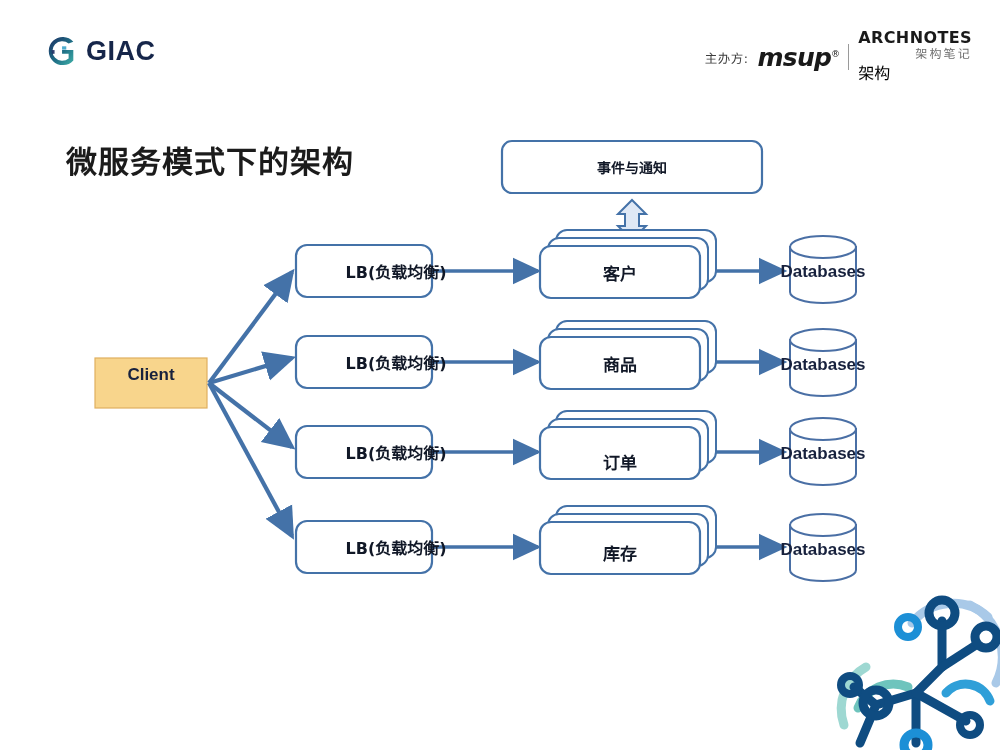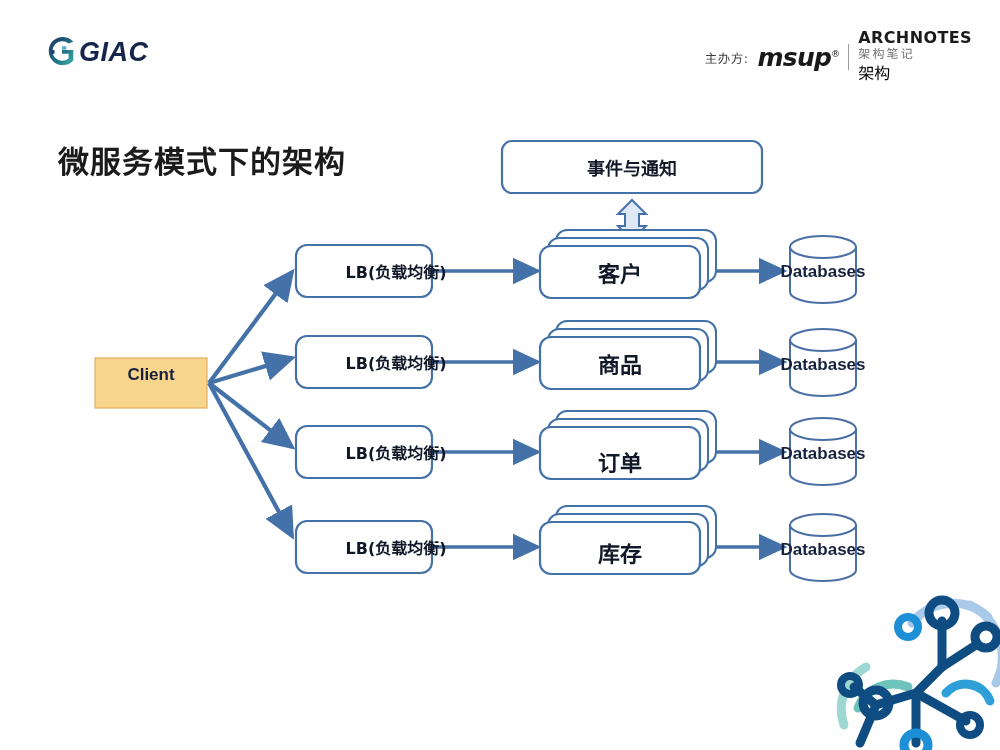--- a/index.html
+++ b/index.html
@@ -16,23 +16,22 @@
     overflow: hidden;
     font-family: "Liberation Sans", "DejaVu Sans", sans-serif;
   }
 
   
   .logo-giac {
     position: absolute;
     left: 48px;
     top: 36px;
     display: flex;
-    align-items: flex-end;
-    gap: 1px;
-    font-style: italic;
+    align-items: center;
+    gap: 8px;
   }
   .logo-giac .mark {
     width: 30px;
     height: 30px;
     display: block;
   }
   .logo-giac .word {
     font-size: 27px;
     font-weight: bold;
     letter-spacing: 0.5px;
@@ -72,21 +71,21 @@
     font-weight: normal;
   }
   .sponsor .divider {
     width: 1px;
     height: 26px;
     background: #9a9a9a;
   }
   .sponsor .archnotes {
     display: flex;
     flex-direction: column;
-    align-items: flex-start;
+    align-items: flex-end;
     line-height: 1;
   }
   .sponsor .archnotes .an-main {
     font-size: 16px;
     font-weight: bold;
     color: #1a1a1a;
     letter-spacing: 0.4px;
     font-family: "DejaVu Sans", sans-serif;
   }
   .sponsor .archnotes .an-sub {
@@ -94,21 +93,21 @@
     color: #6f6f6f;
     letter-spacing: 2.2px;
     margin-top: 2px;
     font-family: "DejaVu Sans", sans-serif;
   }
   .an-wrap { position: relative; }
 
   
   .slide-title {
     position: absolute;
-    left: 58px;
+    left: 66px;
     top: 116px;
     font-size: 31px;
     font-weight: bold;
     color: #1b1b1b;
     letter-spacing: 1px;
     font-family: "DejaVu Sans", "Liberation Sans", sans-serif;
   }
 
   
   #diagram {
@@ -121,23 +120,23 @@
   .node-label {
     position: absolute;
     display: flex;
     align-items: center;
     justify-content: center;
     text-align: center;
     color: #111827;
     font-weight: bold;
     pointer-events: none;
   }
-  .lbl-event   { font-size: 18px; font-family: Liberation Serif, serif; }
+  .lbl-event   { font-size: 14px; font-family: Liberation Serif, serif; }
   .lbl-lb      { font-size: 16px; font-family: "DejaVu Sans", sans-serif; margin-left: 32px; }
-  .lbl-service { font-size: 22px; font-family: "DejaVu Sans", sans-serif; }
+  .lbl-service { font-size: 17px; font-family: "DejaVu Sans", sans-serif; }
   .lbl-db      { font-size: 17px; color: #17213d; font-family: "Liberation Sans", sans-serif; }
   .lbl-client  { font-size: 17px; color: #17213d; font-family: "Liberation Sans", sans-serif; }
 
   
   .corner-deco {
     position: absolute;
     right: 0;
     bottom: 0;
     width: 180px;
     height: 175px;

